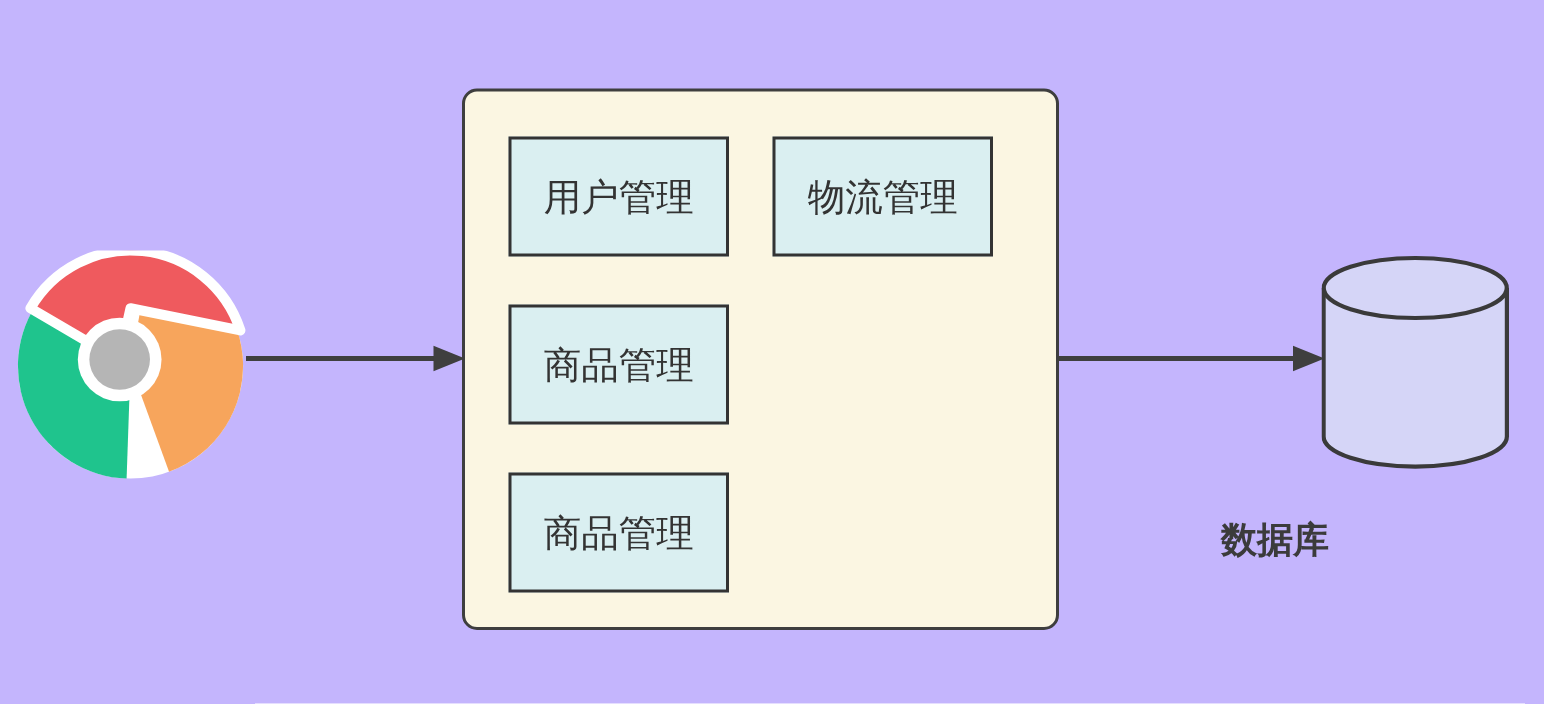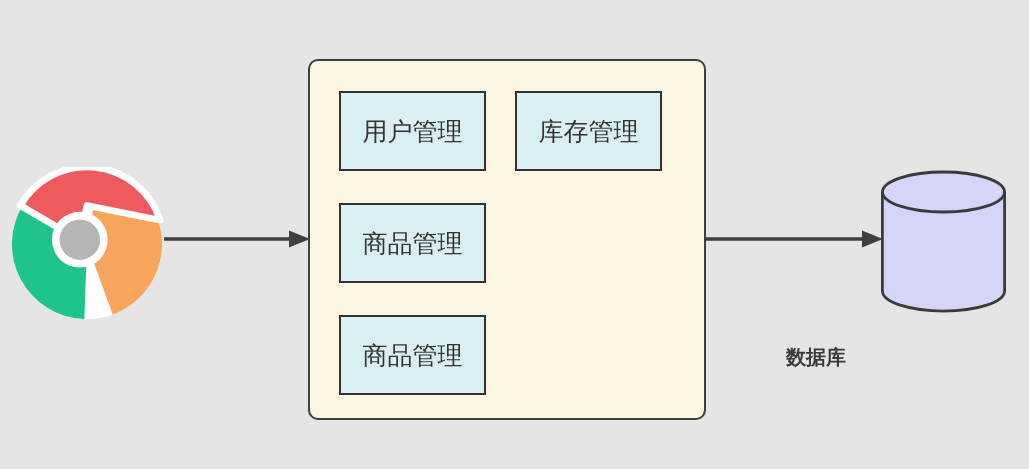--- a/index.html
+++ b/index.html
@@ -5,21 +5,21 @@
   html, body {
     margin: 0;
     padding: 0;
     background: #ffffff;
     font-family: "Liberation Sans", "DejaVu Sans", sans-serif;
   }
   .canvas {
     position: relative;
     width: 1029px;
     height: 469px;
-    background: #e5e5e5;
+    background: #c4b5fd;
     overflow: hidden;
   }
   .abs { position: absolute; }
 
   
   .chrome-svg { left: 10px; top: 167px; width: 154px; height: 154px; }
   .c-green  { fill: var(--chrome-green,  #1FC48D); }
   .c-orange { fill: var(--chrome-orange, #F7A55C); }
   .c-red    { fill: var(--chrome-red,    #EF5A5E); stroke: #ffffff; stroke-width: 7; stroke-linejoin: round; }
   .c-ring   { fill: #ffffff; }
@@ -63,22 +63,22 @@
   .row3 { top: 254px; }
 
   
   .db-svg { left: 881px; top: 170px; width: 125px; height: 144px; }
   .db-fill   { fill: var(--db-fill, #D5D5F7); }
   .db-stroke { stroke: var(--db-border, #3A3A3A); stroke-width: 2.8; fill: none; }
   .db-top    { fill: var(--db-fill, #D5D5F7); stroke: var(--db-border, #3A3A3A); stroke-width: 2.8; }
 
   .db-label {
     left: 786px; top: 344px; width: 128px;
-    text-align: left;
-    font-size: 20px;
+    text-align: center;
+    font-size: 24px;
     font-weight: 600;
     color: #3B3B3B;
   }
 </style>
 </head>
 <body>
 
 <div class="canvas">
 
   <svg class="abs chrome-svg" viewBox="0 0 160 160" xmlns="http://www.w3.org/2000/svg" aria-hidden="true">
@@ -93,21 +93,21 @@
   <svg class="abs arrow-svg arrow1" viewBox="0 0 146 24" xmlns="http://www.w3.org/2000/svg" aria-hidden="true">
     <line x1="0" y1="12" x2="127" y2="12"></line>
     <polygon points="125,3.5 146,12 125,20.5"></polygon>
   </svg>
 
   <div class="abs panel">
     <div class="mbox col1 row1">
       <span>用户管理</span>
     </div>
     <div class="mbox col2 row1">
-      <span>库存管理</span>
+      <span>物流管理</span>
     </div>
     <div class="mbox col1 row2">
       <span>商品管理</span>
     </div>
     <div class="mbox col1 row3">
       <span>商品管理</span>
     </div>
   </div>
 
   <svg class="abs arrow-svg arrow2" viewBox="0 0 177 24" xmlns="http://www.w3.org/2000/svg" aria-hidden="true">

